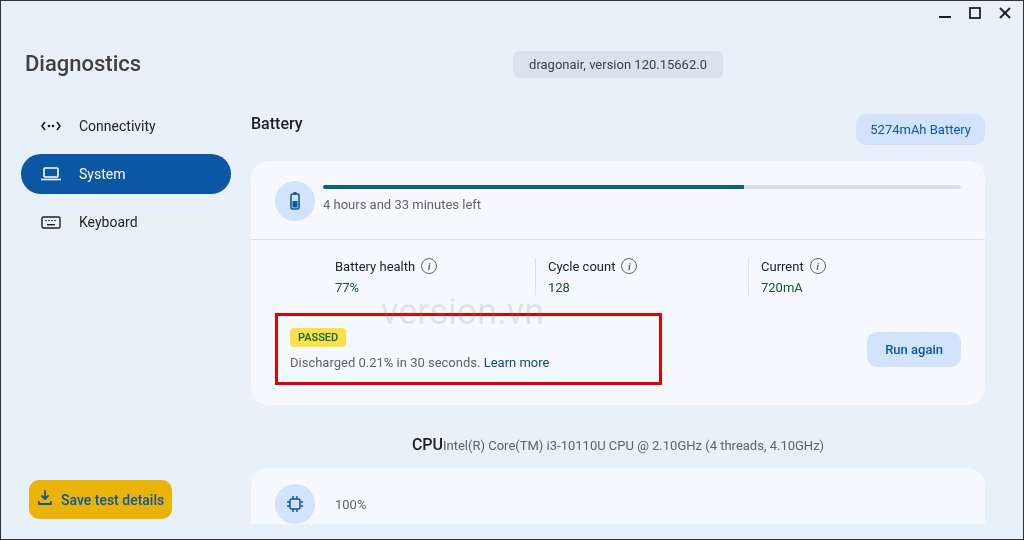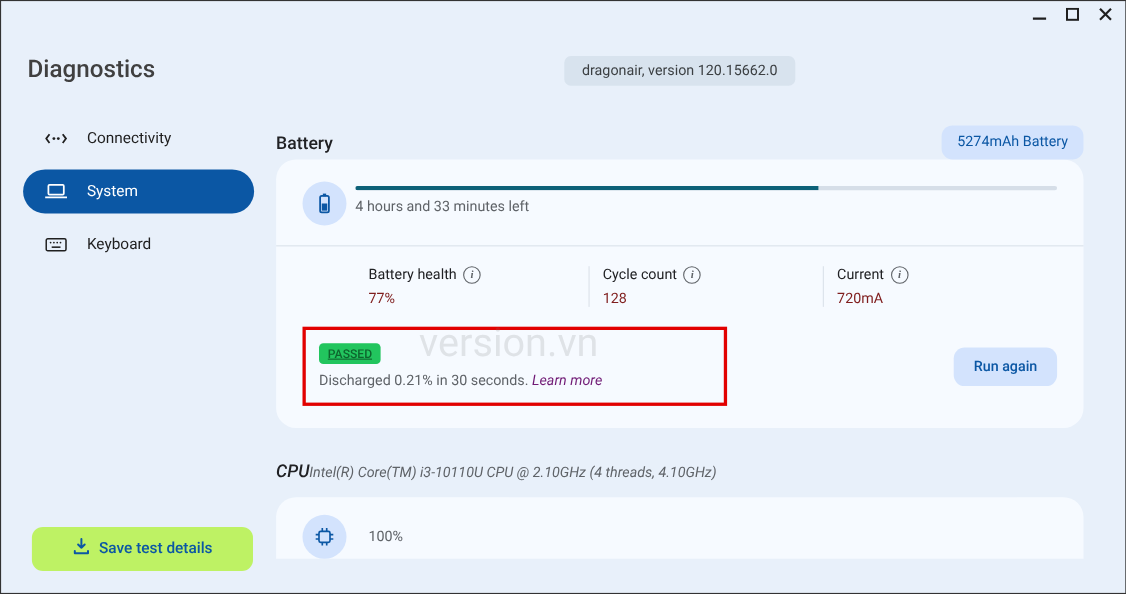--- a/index.html
+++ b/index.html
@@ -52,24 +52,24 @@
   }
   .nav-item.active {
     background: #0b57a4;
     color: #fff;
   }
   .nav-item .icon { width:20px; height:16px; display:flex; align-items:center; justify-content:center; }
   .save-btn {
     position: absolute;
     bottom: 20px;
     left: 28px;
-    background: #bef264;
+    background: #eab308;
     color: #0b57a4;
     border-radius: 10px;
-    padding: 10px 37px;
+    padding: 10px 8px;
     display: flex;
     align-items: center;
     gap: 8px;
     font-size: 14px;
     font-weight: 500;
     cursor: pointer;
   }
   .main {
     flex: 1;
     padding-right: 38px;
@@ -80,21 +80,22 @@
     width: fit-content;
     background: #d8e3ee;
     color: #3c4043;
     padding: 6px 16px;
     border-radius: 6px;
     font-size: 13px;
   }
   .section-header {
     display: flex;
     justify-content: space-between;
-    align-items: center;
+    align-items: flex-start;
+    margin-bottom: 16px;
   }
   .section-title { font-size: 16px; font-weight: 500; }
   .badge-pill {
     background: #d3e3fd;
     color: #0b57a4;
     border-radius: 10px;
     padding: 8px 14px;
     font-size: 13px;
   }
   .card {
@@ -124,58 +125,57 @@
     height: 100%;
     background: #0d6178;
     width: 66%;
   }
   .time-left { color: #5f6368; font-size: 13px; }
   .divider { height:1px; background:#dbe2ea; margin: 18px -24px; }
   .stats { display:flex; padding-left: 60px; gap: 12px; }
   .stat { flex:1; border-right:1px solid #dbe2ea; padding-right:40px; }
   .stat:last-child { border-right:none; }
   .stat-label { display:flex; align-items:center; gap:6px; color:#202124; font-size:13px; margin-bottom:6px; }
-  .stat-value { color:#7f1d1d; font-size:13px; }
+  .stat-value { color:#14532d; font-size:13px; }
   .info-icon {
     width:16px; height:16px; border:1.5px solid #5f6368; border-radius:50%;
     display:inline-flex; align-items:center; justify-content:center;
     font-size:10px; font-weight:bold; color:#5f6368; cursor:pointer;
     font-style: italic; font-family: serif;
   }
   .result-row {
     display:flex; justify-content:space-between; align-items:center;
     margin-top: 18px;
   }
   .result-left {
     border: 3px solid #e20000;
     padding: 12px 110px 12px 12px;
   }
   .status-chip {
-    background: #22c55e;
+    background: #fde047;
     color: #0d652d;
     font-size: 11px;
     font-weight: 500;
     padding: 3px 8px;
     border-radius: 4px;
     display:inline-block;
     margin-bottom: 8px;
-    text-decoration: underline;
   }
   .result-text { color:#5f6368; font-size:13px; }
-  .result-text a { color:#701a75; text-decoration:none; cursor:pointer;font-style:italic; }
+  .result-text a { color:#0c4a6e; text-decoration:none; cursor:pointer; }
   .run-again {
     background: #d3e3fd;
     color: #0b57a4;
     border-radius: 10px;
     padding: 10px 18px;
     font-size: 13px;
     font-weight:500;
     cursor:pointer;
   }
-  .cpu-header { display:flex; justify-content:flex-start; align-items:baseline; margin-top:2px;font-style:italic; }
+  .cpu-header { display:flex; justify-content:center; align-items:baseline; margin-top:2px; }
   .cpu-card {
     background:#f6faff;
     border-radius:18px 18px 0 0;
     padding: 16px 24px 0 24px;
     margin-top: 14px;
     display:flex; gap:20px; align-items:center;
   }
   .cpu-icon-circle {
     width: 40px; height: 40px;
     border-radius: 50%;

